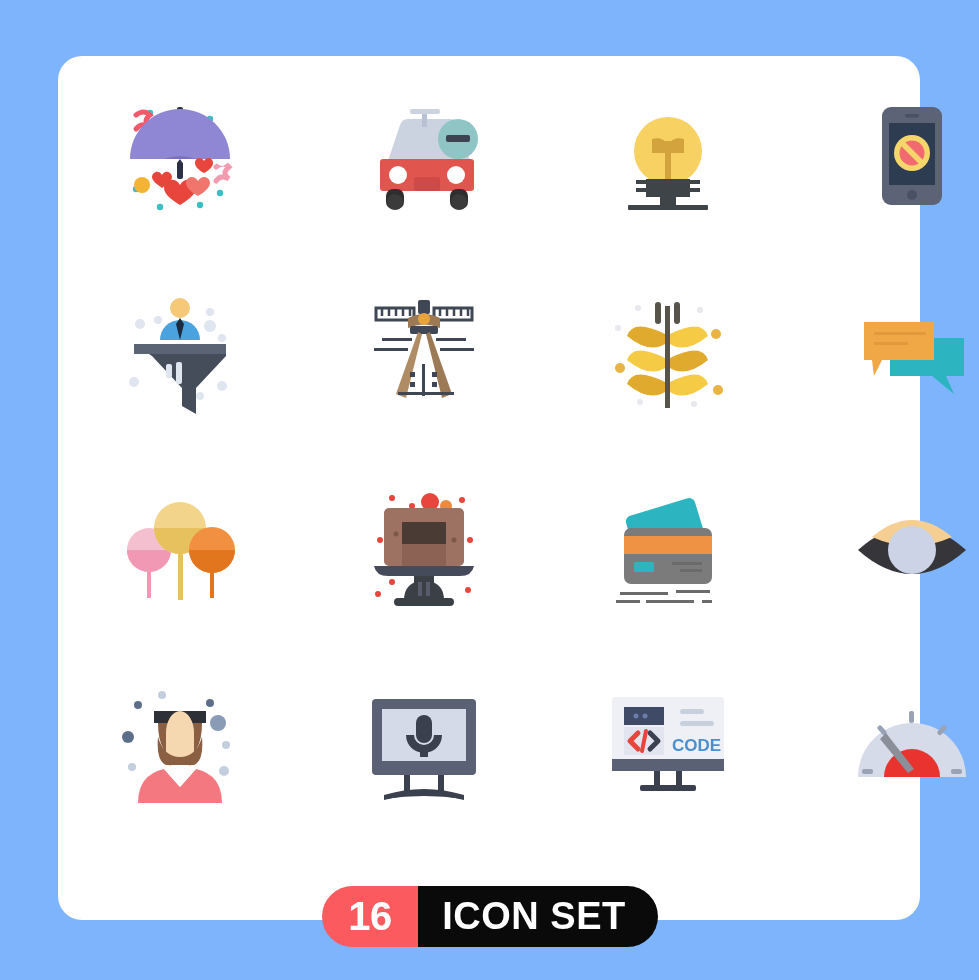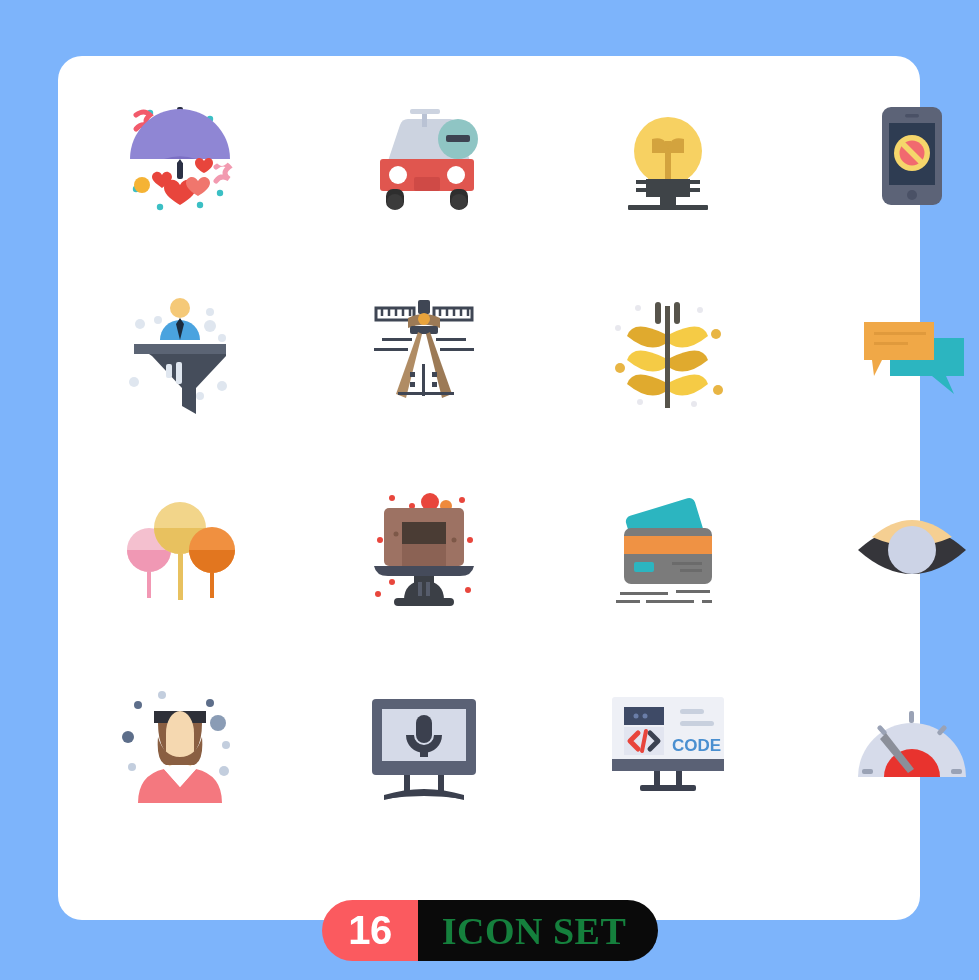--- a/index.html
+++ b/index.html
@@ -51,45 +51,43 @@
   .badge {
     position: absolute;
     left: 322px;
     top: 886px;
     width: 336px;
     height: 61px;
     border-radius: 31px;
     overflow: hidden;
     display: flex;
     align-items: stretch;
-    margin-top: 14px;
   }
   .badge-count {
     width: 96px;
     background: #fb5a5f;
     color: #ffffff;
     display: flex;
     align-items: center;
     justify-content: center;
     font-size: 40px;
     font-weight: bold;
     letter-spacing: -0.5px;
   }
   .badge-label {
     flex: 1;
     background: #0a0a0a;
-    color: #15803d;
+    color: #ffffff;
     display: flex;
     align-items: center;
     justify-content: center;
     font-size: 38px;
     font-weight: bold;
     letter-spacing: 0.5px;
     padding-right: 8px;
-    font-family: Liberation Serif, serif;
   }
 </style>
 </head>
 <body>
 
 <div class="stage">
 
   <div class="card"></div>
 
   <div class="grid">

